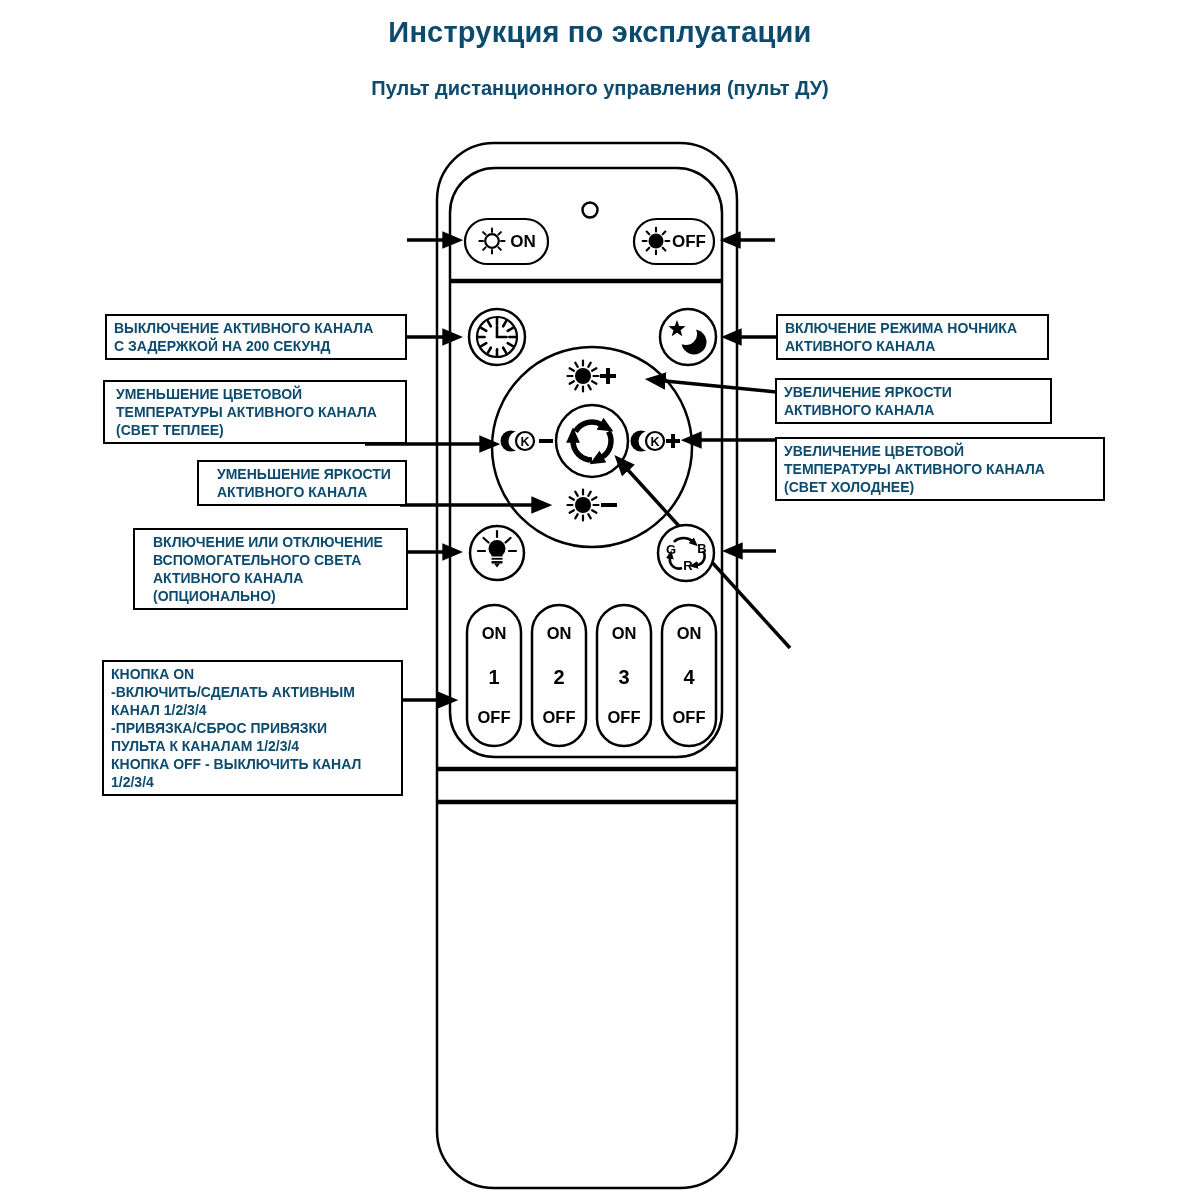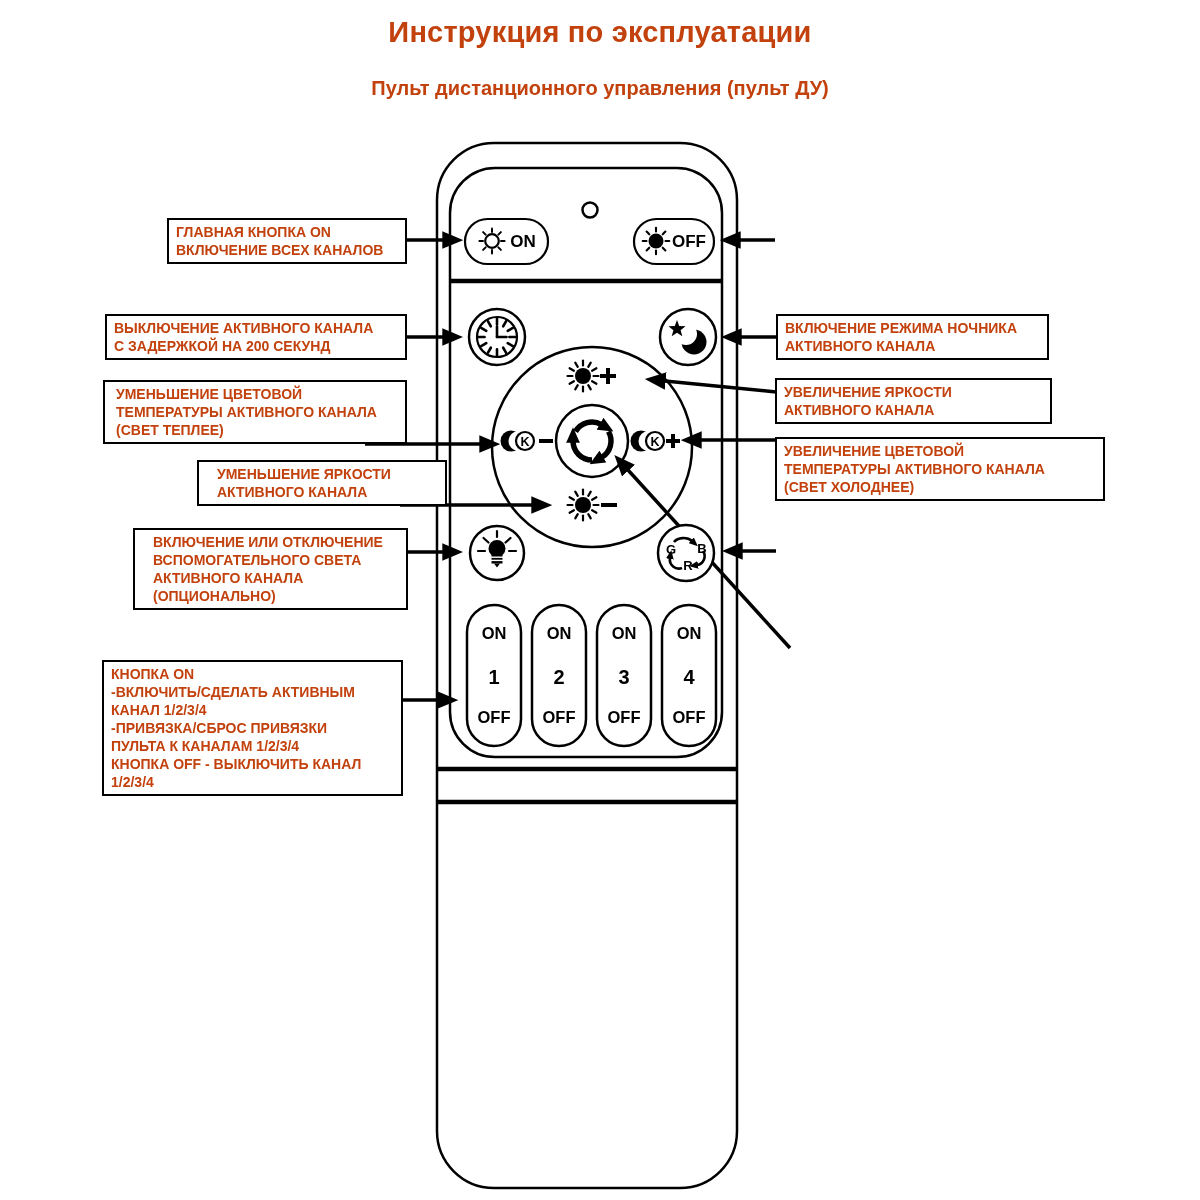--- a/index.html
+++ b/index.html
@@ -1,17 +1,17 @@
 <!DOCTYPE html>
 <html><head>
 <meta charset="utf-8">
 <style>
   html,body{margin:0;padding:0;background:#fff;}
   .stage{position:relative;width:1200px;height:1200px;background:#fff;overflow:hidden;
-         font-family:"Liberation Sans","DejaVu Sans",sans-serif;color:#c2410c;}
+         font-family:"Liberation Sans","DejaVu Sans",sans-serif;color:#0c4a6e;}
   .title{position:absolute;top:16px;left:0;width:1200px;text-align:center;
          font-size:29px;font-weight:bold;letter-spacing:0.2px;}
   .subtitle{position:absolute;top:77px;left:0;width:1200px;text-align:center;
          font-size:20px;font-weight:bold;}
   .callout{position:absolute;box-sizing:border-box;border:2.5px solid #000;background:#fff;
          padding:3px 7px;font-size:14px;font-weight:bold;line-height:18px;
          white-space:pre;}
   svg{position:absolute;left:0;top:0;}
   svg text{font-family:"Liberation Sans","DejaVu Sans",sans-serif;font-weight:bold;}
 </style>
@@ -222,28 +222,26 @@
       </g>
       <g>
         <rect x="662" y="605" width="54" height="141" rx="27" fill="#fff" stroke="#000" stroke-width="2.5"></rect>
         <text x="689" y="633" font-size="16.5" text-anchor="middle" dominant-baseline="central">ON</text>
         <text x="689" y="677" font-size="20" text-anchor="middle" dominant-baseline="central">4</text>
         <text x="689" y="717" font-size="16.5" text-anchor="middle" dominant-baseline="central">OFF</text>
       </g>
     </g>
   </svg>
 
-  <div class="callout" style="left:167px;top:218px;width:240px;">ГЛАВНАЯ КНОПКА ON
-ВКЛЮЧЕНИЕ ВСЕХ КАНАЛОВ</div>
   <div class="callout" style="left:105px;top:314px;width:302px;">ВЫКЛЮЧЕНИЕ АКТИВНОГО КАНАЛА
 С ЗАДЕРЖКОЙ НА 200 СЕКУНД</div>
   <div class="callout" style="left:103px;top:380px;width:304px;padding-left:11px;">УМЕНЬШЕНИЕ ЦВЕТОВОЙ
 ТЕМПЕРАТУРЫ АКТИВНОГО КАНАЛА
 (СВЕТ ТЕПЛЕЕ)</div>
-  <div class="callout" style="left:197px;top:460px;width:250px;padding-left:18px;">УМЕНЬШЕНИЕ ЯРКОСТИ
+  <div class="callout" style="left:197px;top:460px;width:210px;padding-left:18px;">УМЕНЬШЕНИЕ ЯРКОСТИ
 АКТИВНОГО КАНАЛА</div>
   <div class="callout" style="left:133px;top:528px;width:275px;padding-left:18px;">ВКЛЮЧЕНИЕ ИЛИ ОТКЛЮЧЕНИЕ
 ВСПОМОГАТЕЛЬНОГО СВЕТА
 АКТИВНОГО КАНАЛА
 (ОПЦИОНАЛЬНО)</div>
   <div class="callout" style="left:102px;top:660px;width:301px;">КНОПКА ON
 -ВКЛЮЧИТЬ/СДЕЛАТЬ АКТИВНЫМ
 КАНАЛ 1/2/3/4
 -ПРИВЯЗКА/СБРОС ПРИВЯЗКИ
 ПУЛЬТА К КАНАЛАМ 1/2/3/4

